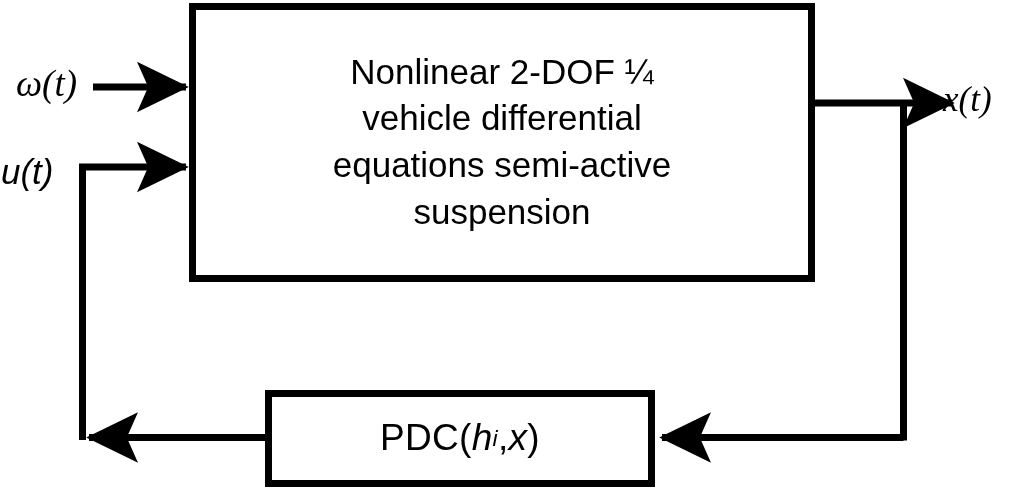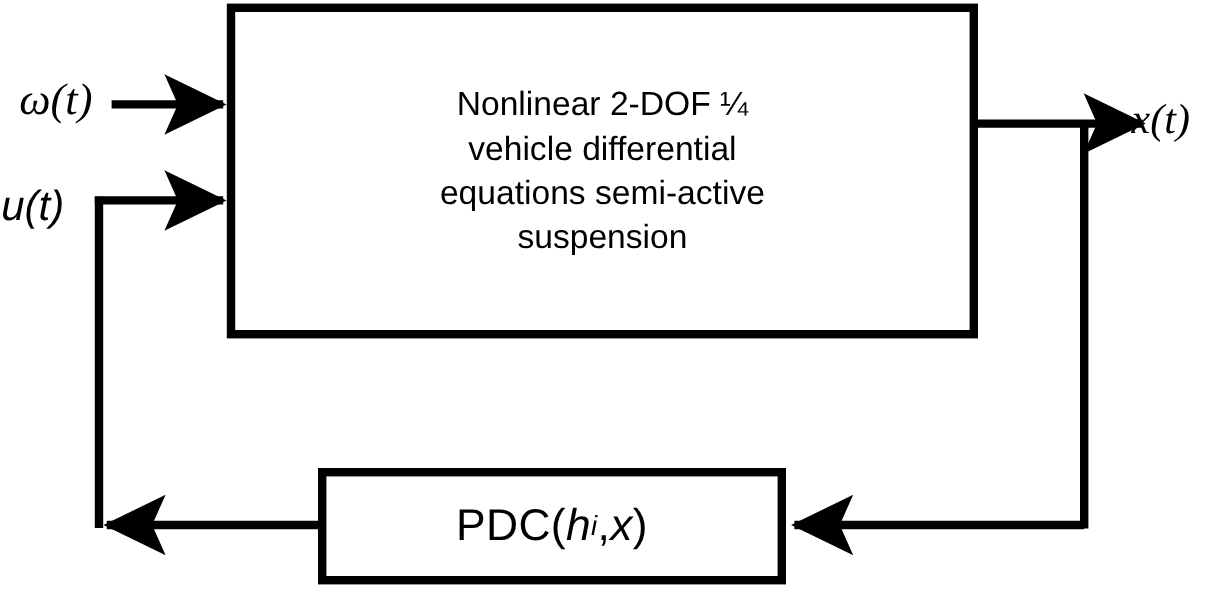--- a/index.html
+++ b/index.html
@@ -34,21 +34,21 @@
     color: #000000;
     font-family: "Liberation Sans", sans-serif;
     line-height: 1.33;
     white-space: pre-line;
   }
   #plant-label {
     left: 200px;
     top: 34px;
     width: 604px;
     height: 216px;
-    font-size: 28px;
+    font-size: 35px;
   }
   #pdc-label {
     left: 275px;
     top: 392px;
     width: 370px;
     height: 92px;
     font-size: 37px;
     letter-spacing: 0.3px;
   }
   .sig-label {

